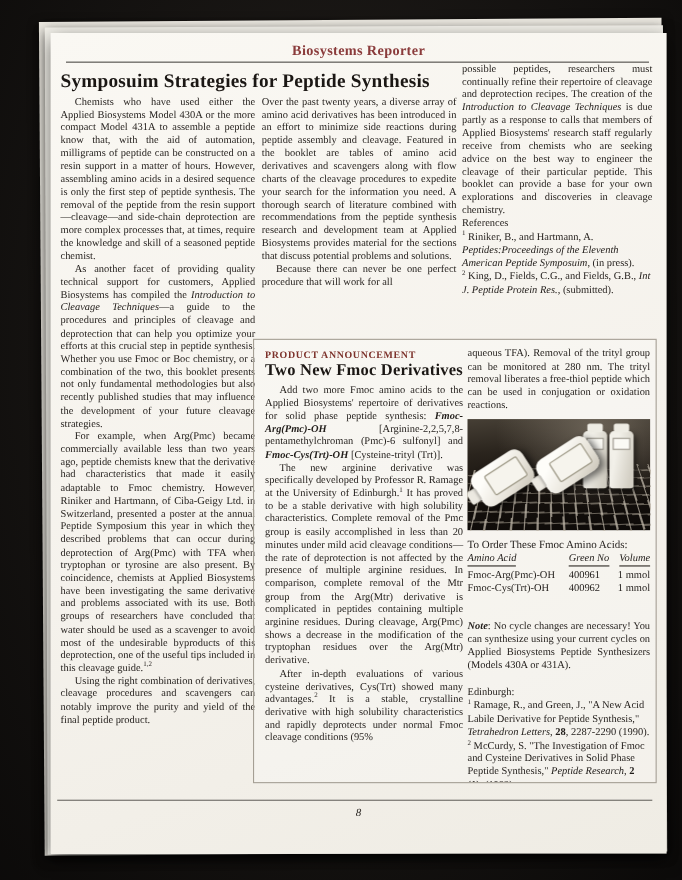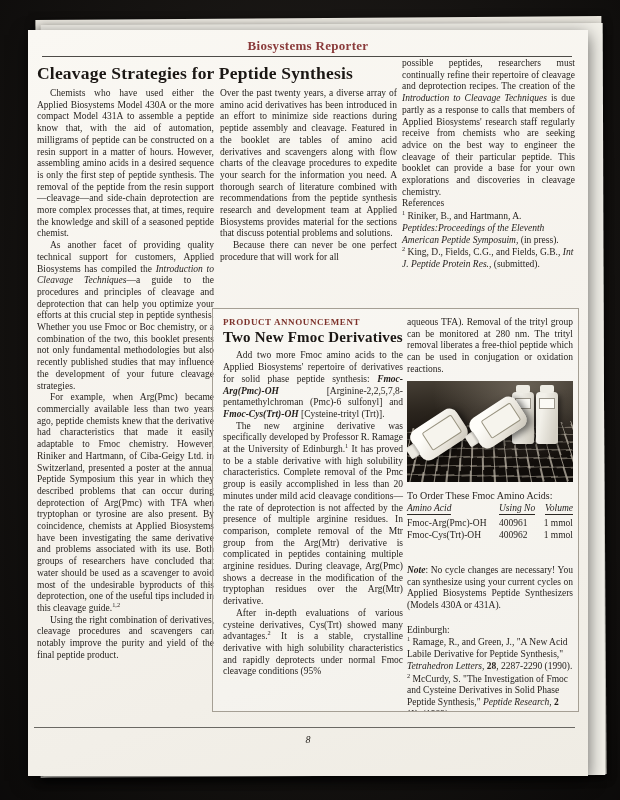--- a/index.html
+++ b/index.html
@@ -10,21 +10,21 @@
       radial-gradient(ellipse at 50% 40%, rgba(60,55,48,.25), rgba(0,0,0,.55)),
       #1a1715;
     font-family:"Liberation Serif", serif;
     color:#211d1a;
     overflow:hidden;
   }
   .sheet { position:absolute; background:#efede5; box-shadow:0 3px 10px rgba(0,0,0,.55); }
   .sheet2 { left:38px; top:18px; width:566px; height:758px; background:#ebe8e0; transform:rotate(-.4deg); }
   .sheet3 { left:42px; top:24px; width:562px; height:752px; background:#f1efe8; transform:rotate(-.2deg); }
   .page {
-    position:absolute; left:28px; top:30px; width:560px; height:746px;
+    position:absolute; left:46px; top:30px; width:560px; height:746px;
     background:linear-gradient(160deg,#faf8f3 0%, #f5f2ec 55%, #efece4 100%);
     box-shadow:0 5px 16px rgba(0,0,0,.6);
     padding-left:12px;
   }
   .masthead { position:absolute; top:8px; left:0; width:100%; text-align:center;
     font-size:13px; font-weight:bold; color:#8a3b3b; letter-spacing:.3px; }
   .head-rule { position:absolute; top:26px; left:14px; width:530px; height:1px; background:#4d4b47; }
   .article-title { position:absolute; left:9px; top:33px; width:360px;
     font-size:17.5px; font-weight:bold; color:#1b1714; letter-spacing:.2px; }
 
@@ -102,21 +102,21 @@
 <body>
 
 <div class="sheet sheet2"></div>
 <div class="sheet sheet3"></div>
 
 <div class="page">
 
   <div class="masthead">Biosystems Reporter</div>
   <div class="head-rule"></div>
 
-  <h1 class="article-title">Cleavage Strategies for Peptide Synthesis</h1>
+  <h1 class="article-title">Symposuim Strategies for Peptide Synthesis</h1>
 
   <div class="col col1">
     <div>
         <p class="para ind"><span>Chemists who have used either the Applied Biosystems Model 430A or the more compact Model 431A to assemble a peptide know that, with the aid of automation, milligrams of peptide can be constructed on a resin support in a matter of hours.  However, assembling amino acids in a desired sequence is only the first step of peptide synthesis.  The removal of the peptide from the resin support—cleavage—and side-chain deprotection are more complex processes that, at times, require the knowledge and skill of a seasoned peptide chemist.</span></p>
         <p class="para ind"><span>As another facet of providing quality technical support for customers, Applied Biosystems has compiled the </span><span class="s-i">Introduction to Cleavage Techniques</span><span>—a guide to the procedures and principles of cleavage and deprotection that can help you optimize your efforts at this crucial step in peptide synthesis.  Whether you use Fmoc or Boc chemistry, or a combination of the two, this booklet presents not only fundamental methodologies but also recently published studies that may influence the development of your future cleavage strategies.</span></p>
         <p class="para ind"><span>For example, when Arg(Pmc) became commercially available less than two years ago, peptide chemists knew that the derivative had characteristics that made it easily adaptable to Fmoc chemistry.  However, Riniker and Hartmann, of Ciba-Geigy Ltd. in Switzerland, presented a poster at the annual Peptide Symposium this year in which they described problems that can occur during deprotection of Arg(Pmc) with TFA when tryptophan or tyrosine are also present.  By coincidence, chemists at Applied Biosystems have been investigating the same derivative and problems associated with its use.  Both groups of researchers have concluded that water should be used as a scavenger to avoid most of the undesirable byproducts of this deprotection, one of the useful tips included in this cleavage guide.</span><sup>1,2</sup></p>
       </div>
     <div>
         <p class="para ind"><span>Using the right combination of derivatives, cleavage procedures and scavengers can notably improve the purity and yield of the final peptide product.</span></p>
       </div>
@@ -175,21 +175,21 @@
         <div class="bottle b2">
           <div class="bcap"></div>
           <div class="blabel"></div>
         </div>
       </div>
 
       <div class="order">
         <div class="order-title">To Order These Fmoc Amino Acids:</div>
         <div class="order-head">
           <span class="c1"><span class="oh">Amino Acid</span></span>
-          <span class="c2"><span class="oh">Using No</span></span>
+          <span class="c2"><span class="oh">Green No</span></span>
           <span class="c3"><span class="oh">Volume</span></span>
         </div>
         <div class="order-row">
           <span class="c1">Fmoc-Arg(Pmc)-OH</span>
           <span class="c2">400961</span>
           <span class="c3">1 mmol</span>
         </div>
         <div class="order-row">
           <span class="c1">Fmoc-Cys(Trt)-OH</span>
           <span class="c2">400962</span>

